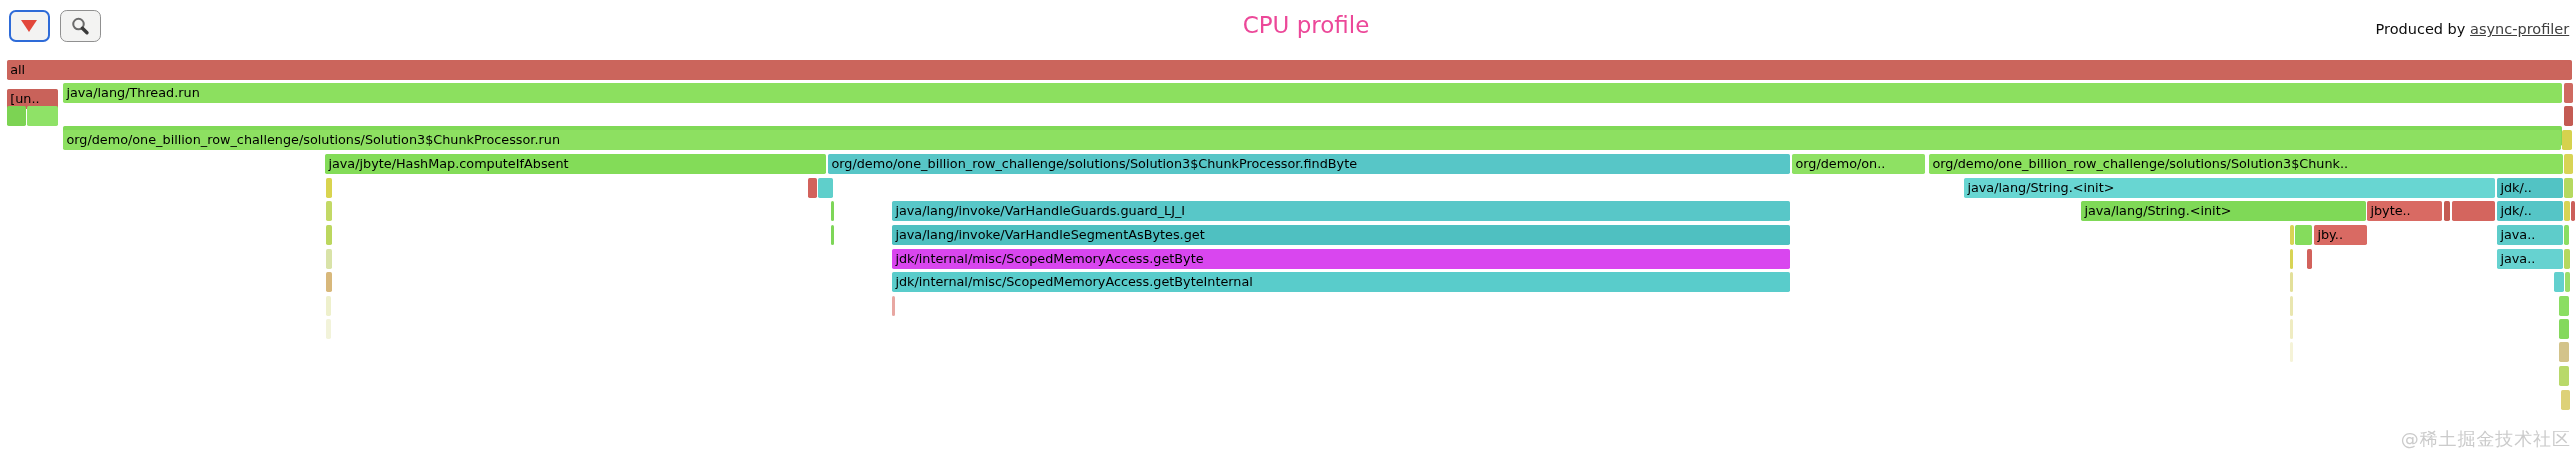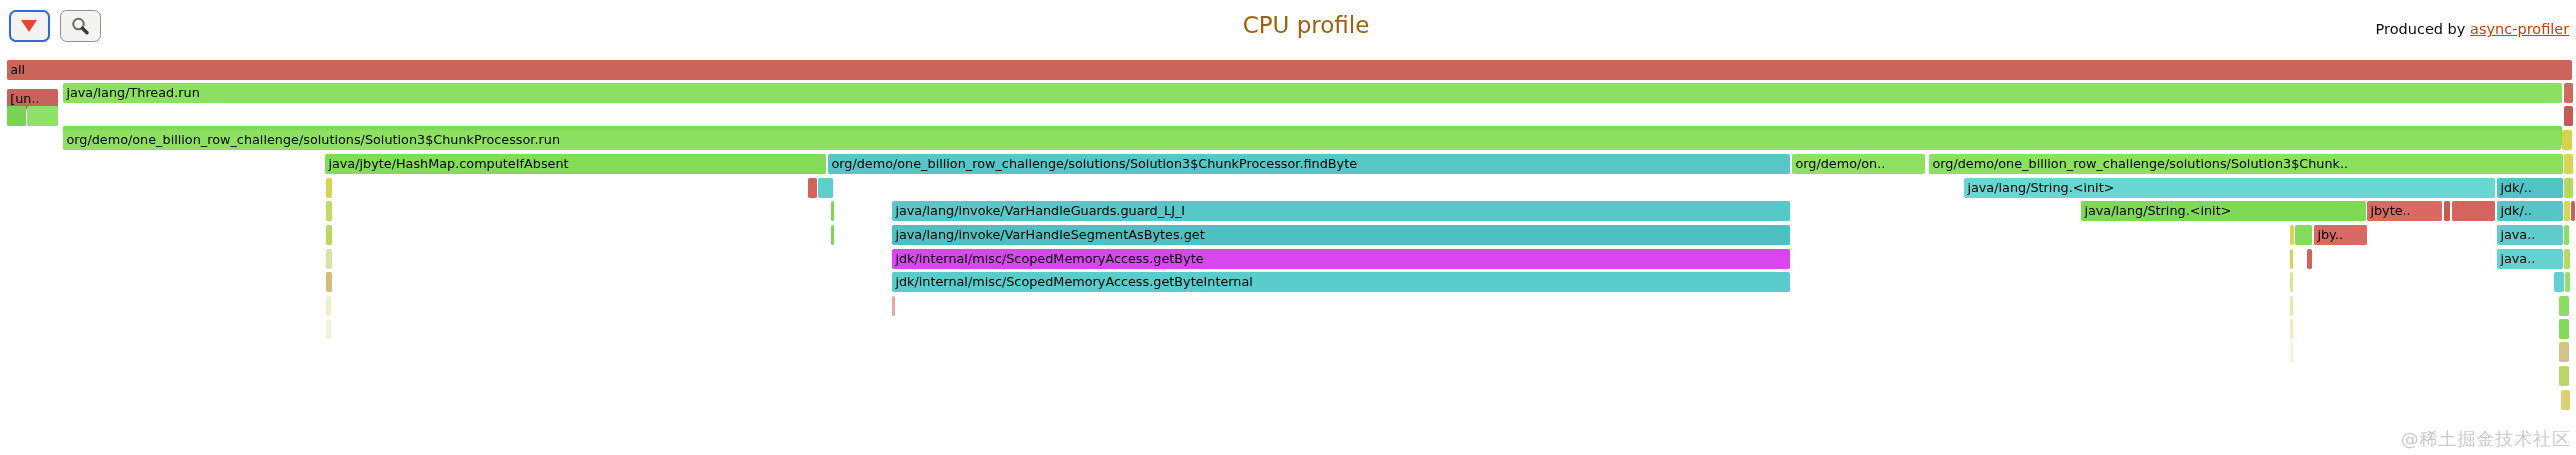--- a/index.html
+++ b/index.html
@@ -15,26 +15,26 @@
   }
   #btn-flip { left:8.5px; border:2.6px solid #2e6bd8; border-radius:6.8px; }
   #btn-search { left:60px; border:1.7px solid #909090; border-radius:6.8px; }
   .tri-down {
     width:0; height:0;
     border-left:8.5px solid transparent; border-right:8.5px solid transparent;
     border-top:12px solid #e2473b;
   }
   .page-title {
     position:absolute; left:0; right:0; top:12px; text-align:center;
-    font-size:23px; color:#a16207;padding-left:36px;
+    font-size:23px; color:#ec4899;padding-left:36px;
   }
   .produced-by {
     position:absolute; right:6.8px; top:21px; font-size:14.5px; color:#0d0d0d;
   }
-  .produced-by a { color:#c2410c; text-decoration:underline; cursor:pointer; }
+  .produced-by a { color:#404040; text-decoration:underline; cursor:pointer; }
   #flamegraph { position:absolute; left:0; top:0; width:2576px; height:456px; }
   .frame {
     position:absolute; height:20.4px; overflow:hidden; white-space:nowrap;
     font-size:12.8px; line-height:20.4px; color:#000; border-radius:1.7px;
     padding-left:3.4px; cursor:pointer;
   }
   .frame.nolabel { padding-left:0; }
   .watermark {
     position:absolute; right:5.1px; top:427px; font-size:18px; color:#cbcbcb;
     letter-spacing:0.9px;

